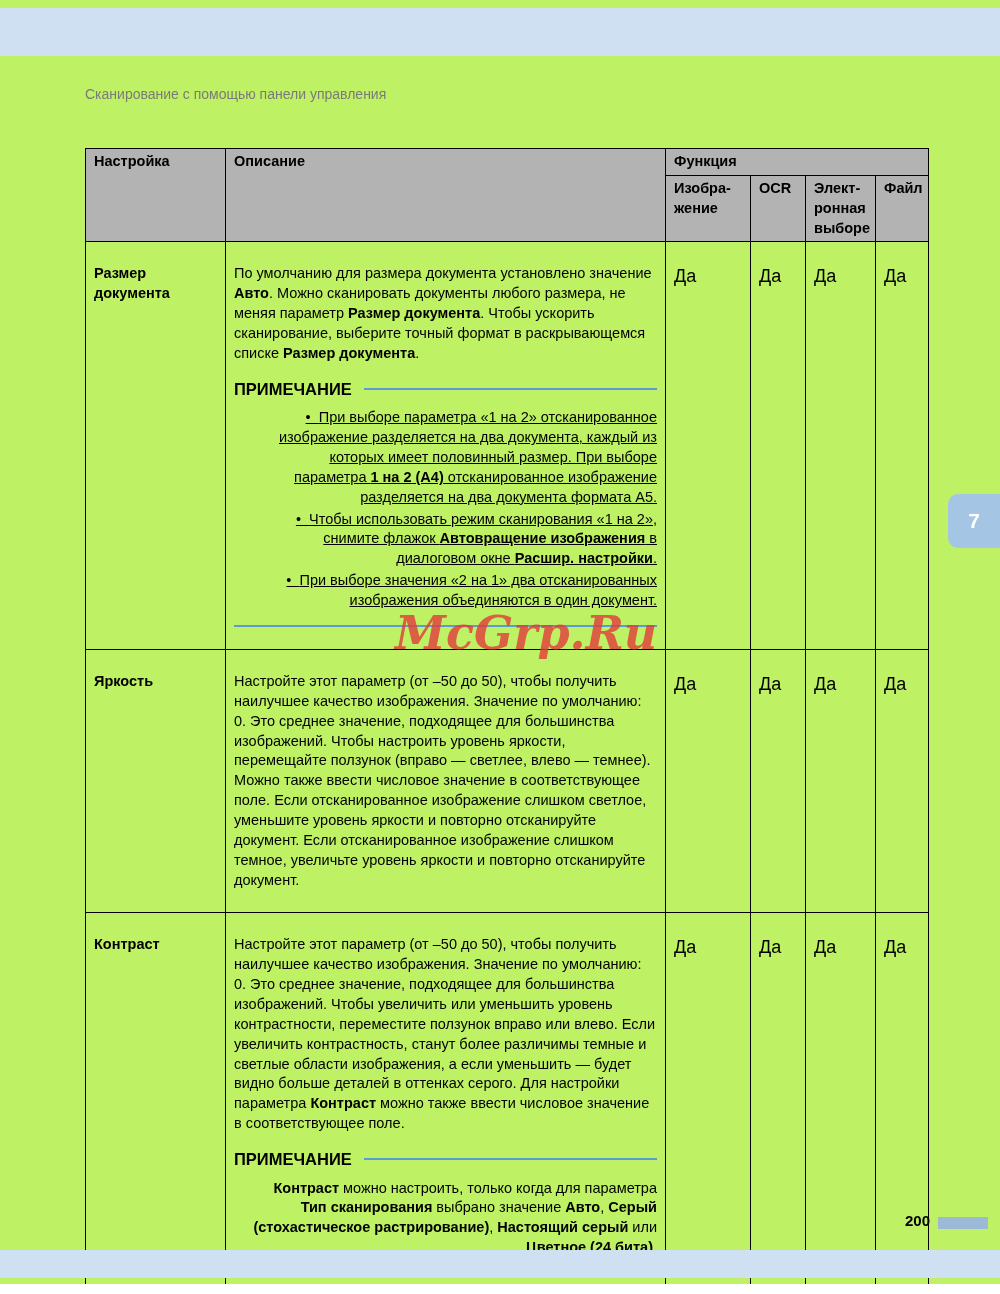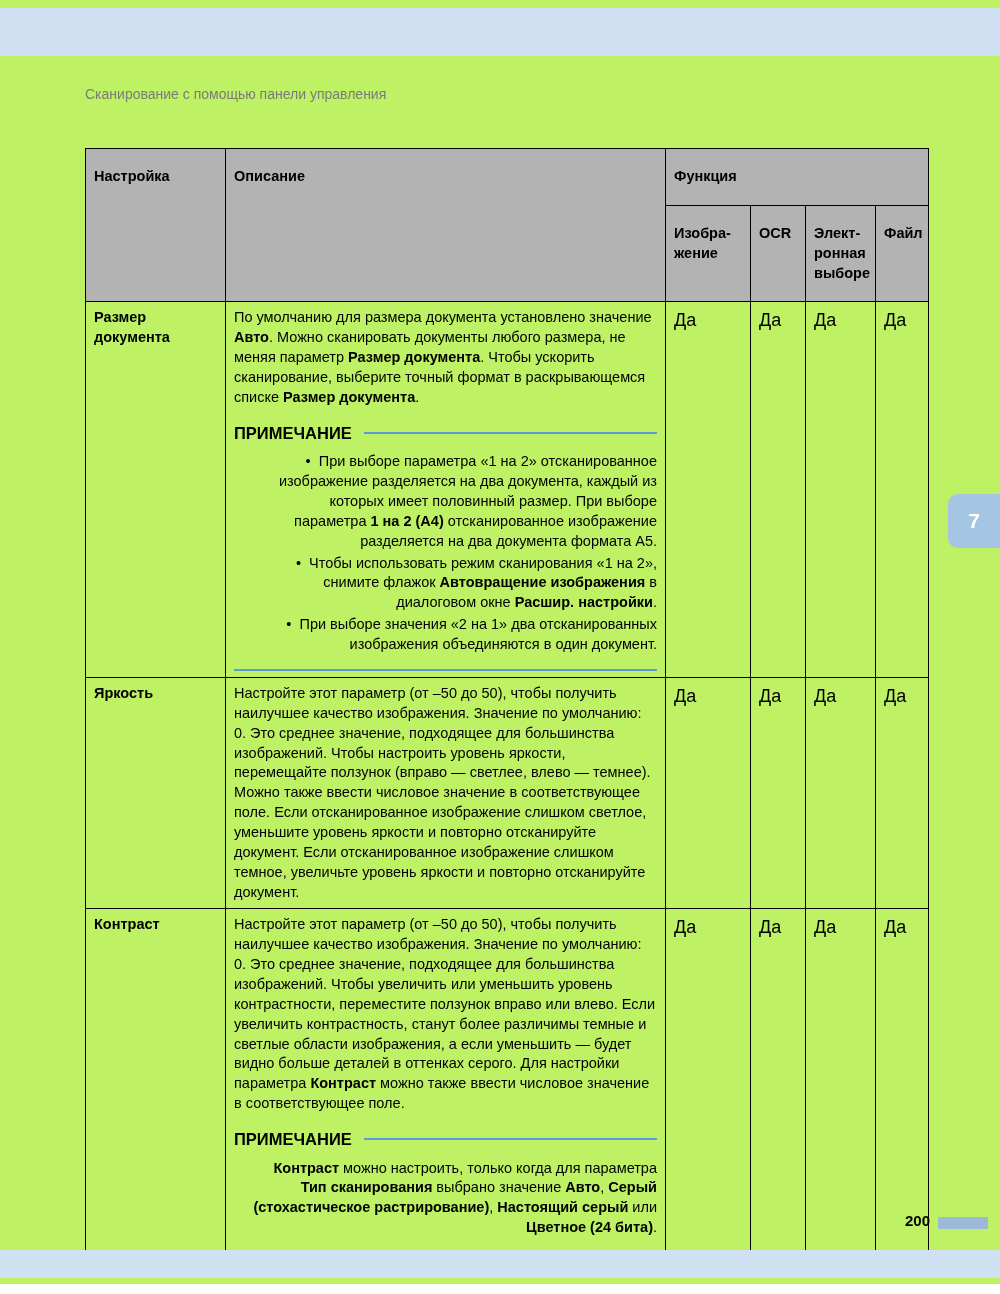--- a/index.html
+++ b/index.html
@@ -19,36 +19,36 @@
   .bottom-band{position:absolute;left:0;right:0;bottom:6px;height:28px;background:var(--band-blue,#cfe0f2);}
   .running-header{position:absolute;left:85px;top:86px;font-size:14px;color:#7a7a7a;}
   .settings-table{
     position:absolute;left:85px;top:148px;width:843px;
     border-collapse:collapse;table-layout:fixed;
     font-size:14.5px;line-height:1.37;
   }
   .settings-table th,.settings-table td{border:1px solid #000;vertical-align:top;}
   .settings-table th{
     background:var(--header-gray,#b3b3b3);
-    text-align:left;font-weight:bold;padding:18px 8px;font-size:14.5px;
+    text-align:left;font-weight:bold;padding:3px 8px;font-size:14.5px;
   }
   .hdr-row-1{height:24px;}
   .hdr-row-2{height:60px;}
   th.pre{white-space:pre-line;}
-  .settings-table td{padding:6px 8px;}
+  .settings-table td{padding:22px 8px;}
   .name-cell{font-weight:bold;}
   .row-1{height:363px;}
   .row-2{height:222px;}
   .row-3{height:363px;}
   .desc{margin:0;}
   .note{margin-top:14px;text-align:right;}
   .note-head{display:flex;align-items:center;}
   .note-title{font-weight:bold;font-size:16.5px;white-space:nowrap;}
   .note-rule{flex:1;height:2px;background:var(--note-rule-blue,#5b9bd5);margin-left:12px;}
-  .note-list{margin:8px 0 0 0;padding:0 0 0 10px;list-style:none;}
+  .note-list{margin:8px 0 0 0;padding:0 0 0 10px;list-style:none;text-decoration:underline;}
   .note-list li{padding-left:14px;text-indent:-14px;margin-bottom:2px;}
   .note-list li::before{content:"\2022\00a0\00a0";}
   .note-text{margin:8px 0 0 0;padding-left:18px;}
   .note-endrule{height:2px;background:var(--note-rule-blue,#5b9bd5);margin-top:14px;}
   .fn-cell{font-size:18px;}
   .watermark{
     position:absolute;left:395px;top:606px;
     font-family:"DejaVu Serif",serif;font-style:italic;font-weight:bold;
     font-size:46px;color:var(--watermark-red,#e23b3b);opacity:.8;
     pointer-events:none;z-index:5;
@@ -152,20 +152,21 @@
         </td>
         <td class="fn-cell">Да</td>
         <td class="fn-cell">Да</td>
         <td class="fn-cell">Да</td>
         <td class="fn-cell">Да</td>
       </tr>
 
     </tbody>
   </table>
 
+  <div class="watermark">McGrp.Ru</div>
 
   <div class="side-tab">7</div>
 
   <div class="page-number">200</div>
   <div class="page-number-bar"></div>
 
   <div class="bottom-band"></div>
 
 </div>
 

